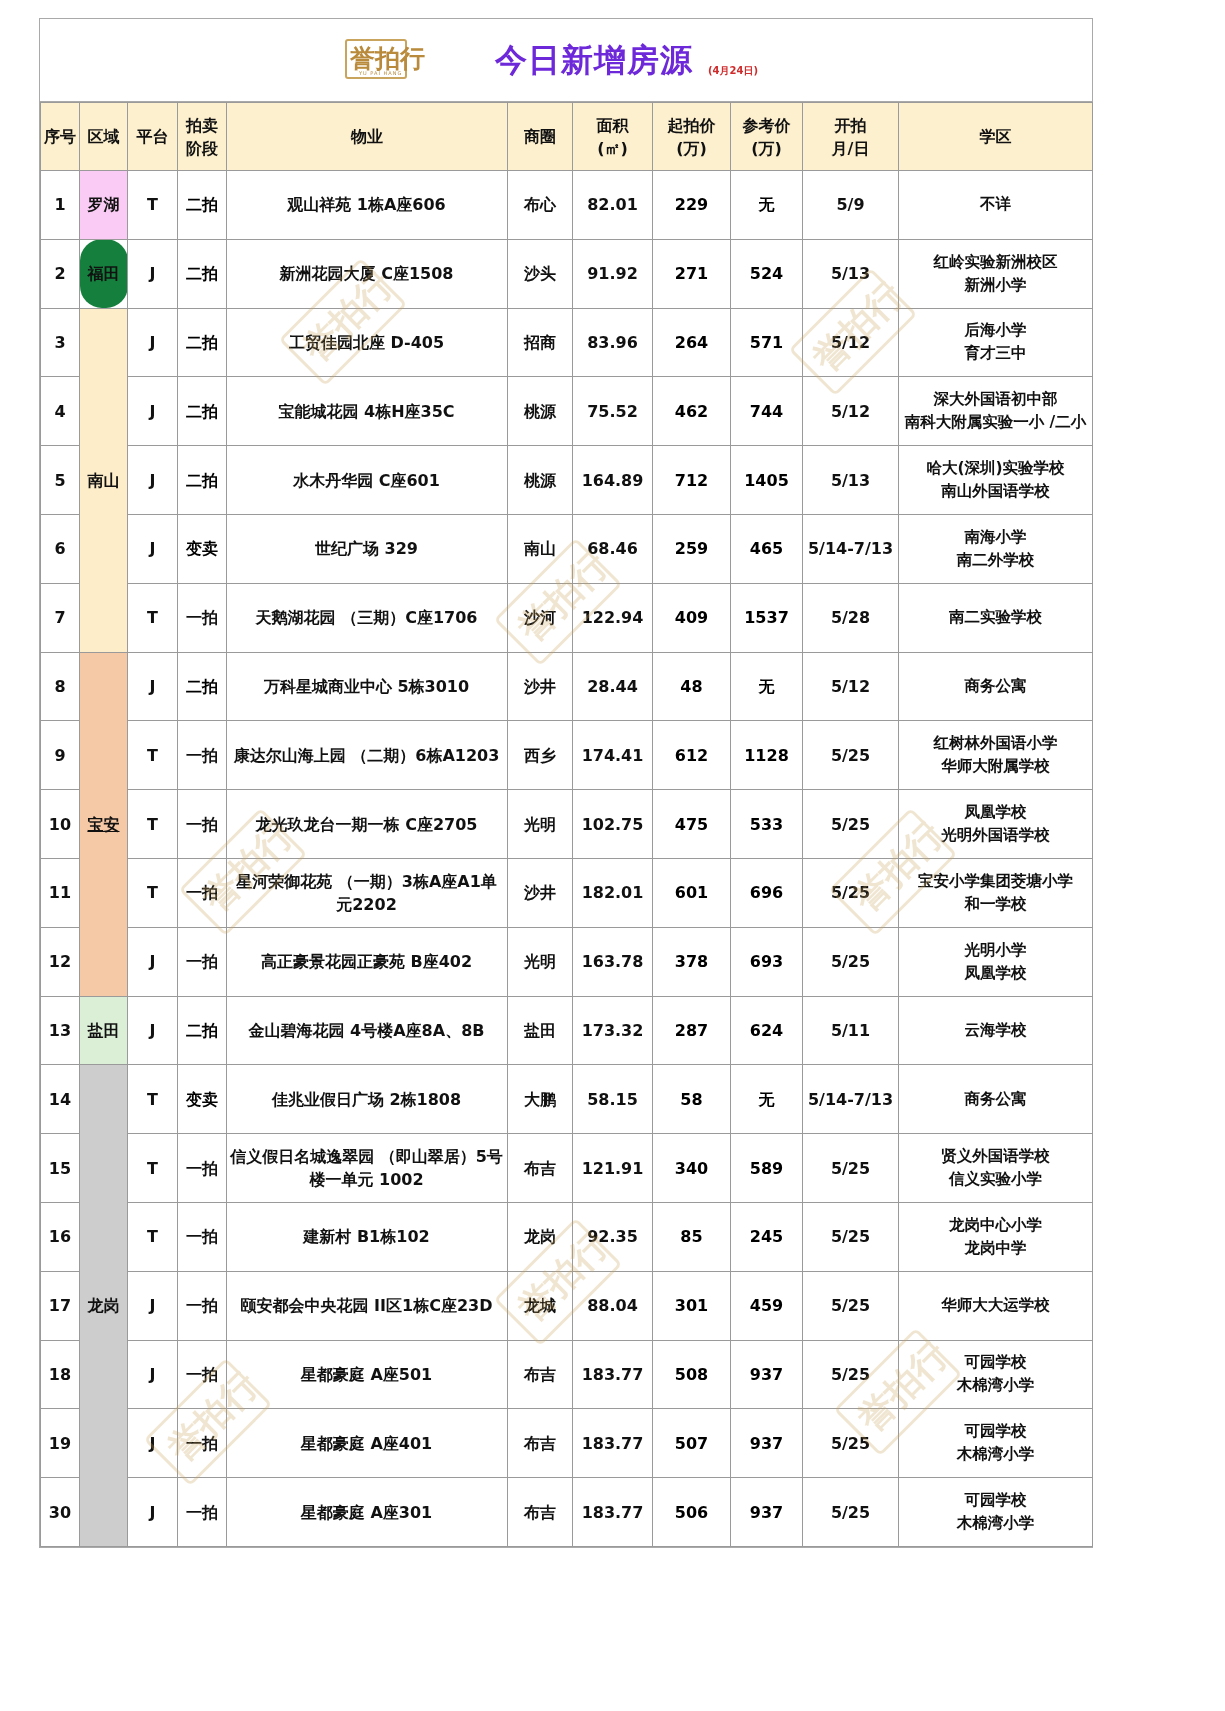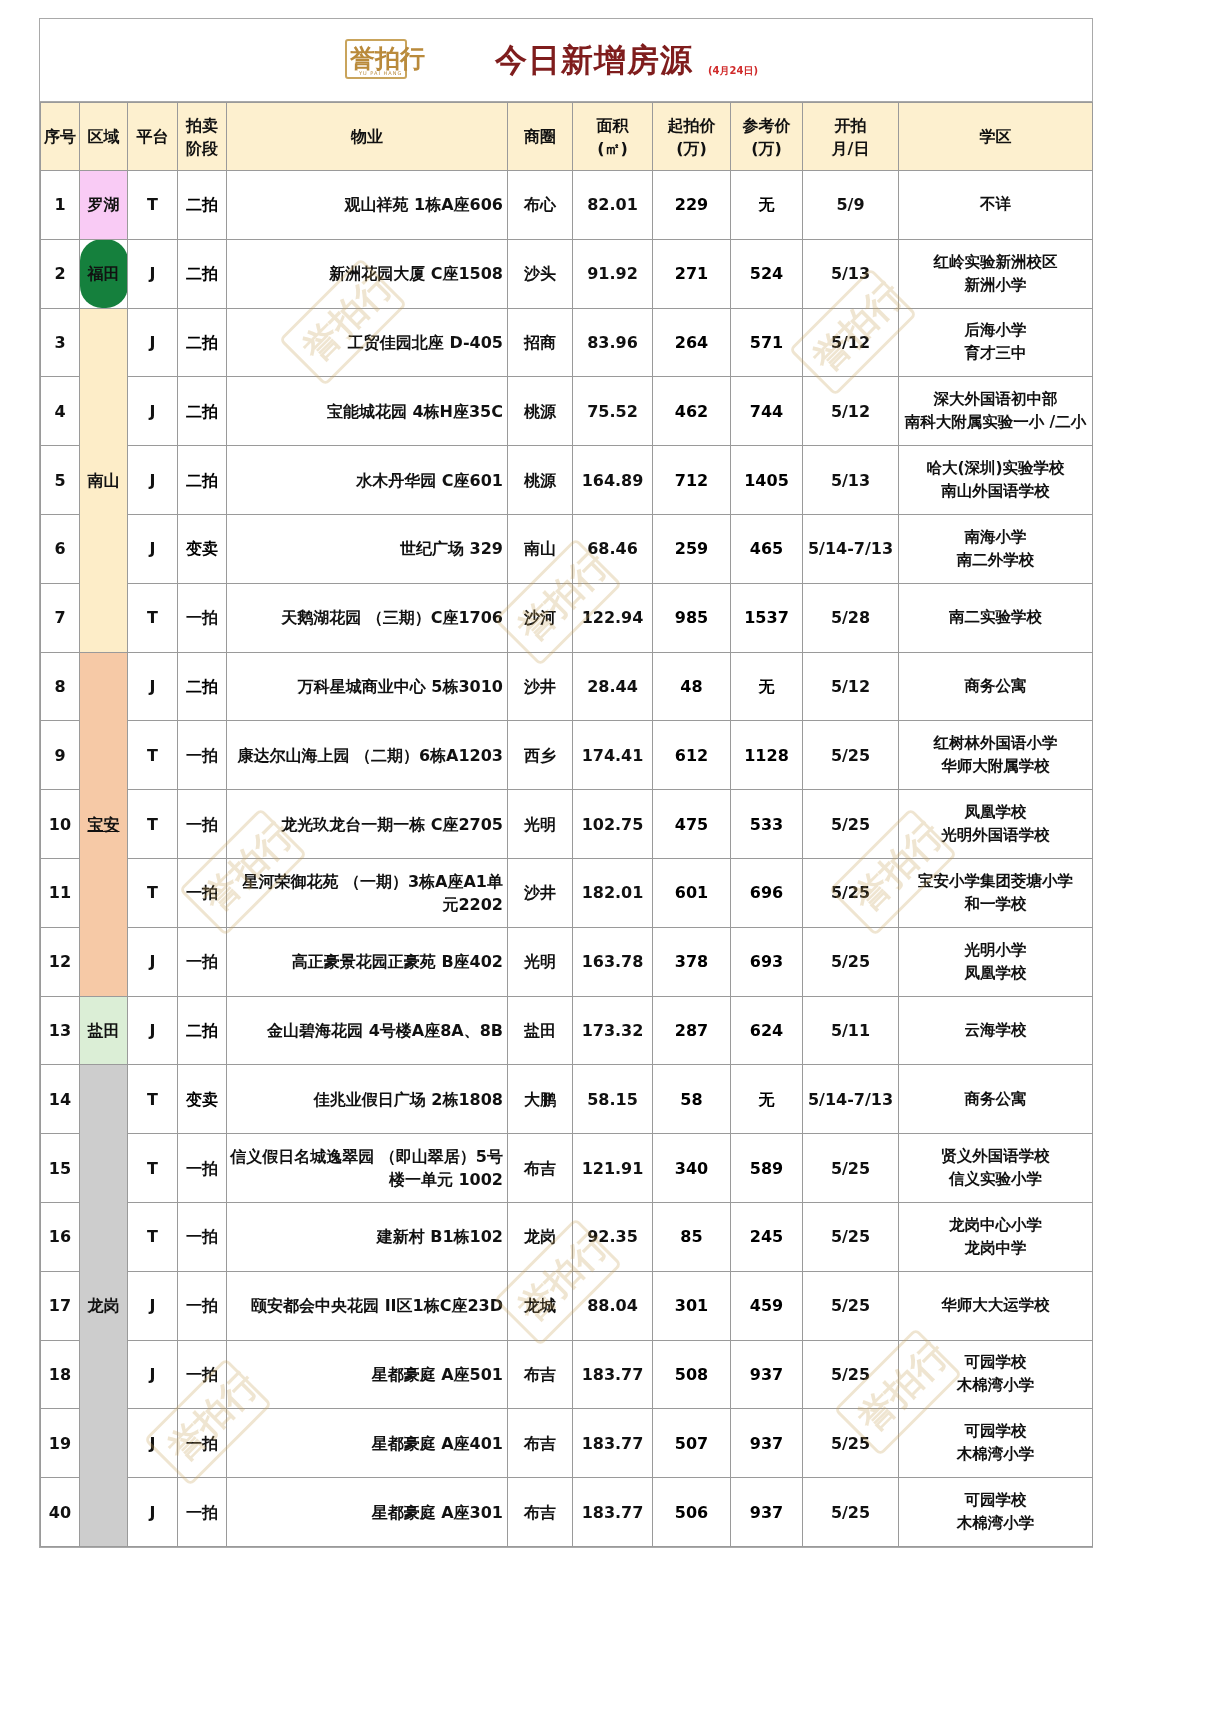--- a/index.html
+++ b/index.html
@@ -7,30 +7,30 @@
          font-family: "DejaVu Sans", "Liberation Sans", sans-serif; color: #111; }
   .sheet { position: absolute; left: 39px; top: 18px; width: 1052px;
            border: 1px solid #a9a9a9; background: #fff; }
   .title-bar { height: 82px; position: relative; border-bottom: 1px solid #a9a9a9; }
   .logo { position: absolute; left: 305px; top: 20px; width: 98px; height: 38px; }
   .logo-box { position: absolute; left: 0; top: 0; width: 58px; height: 36px;
               border: 2px solid #c9a45c; border-radius: 3px; }
   .logo-text { position: absolute; left: 5px; top: 3px; font-size: 25px; font-weight: bold;
                color: #b98a3b; letter-spacing: 0px; white-space: nowrap; }
   .logo-sub { position: absolute; left: 14px; top: 31px; font-size: 5px; color: #b98a3b; letter-spacing: 1px; }
-  .title { position: absolute; left: 455px; top: 20px; font-size: 32px; font-weight: bold; color: #7f1d1d;
+  .title { position: absolute; left: 455px; top: 20px; font-size: 32px; font-weight: bold; color: #6d28d9;
            letter-spacing: 1px; }
   .title-date { position: absolute; left: 668px; top: 45px; font-size: 10px; font-weight: bold; color: #d02a2a; }
 
   table { border-collapse: collapse; table-layout: fixed; width: 1052px; }
   th, td { border: 1px solid #9a9a9a; text-align: center; vertical-align: middle; padding: 0;
            font-weight: bold; font-size: 16px; }
   th { background: #fdf0cf; height: 67px; font-size: 16px; line-height: 23px; }
   td { height: 67.8px; line-height: 23px; }
-  td.prop { text-align: right; padding-left: 3px; padding-right: 4px; }
+  td.prop { text-align: center; padding-left: 3px; padding-right: 4px; }
   td.red, span.red { color: #000000; }
   td.black { color: #111; }
   td.region { font-size: 16px; }
   .r-luohu { background: #f9cbf5; margin-top: 44px; }
   .r-futian { background: #15803d; border-radius: 22px; }
   .r-nanshan { background: #fdedc8; }
   .r-baoan { background: #f6c9a6; text-decoration: underline; }
   .r-yantian { background: #dbeed6; }
   .r-longgang { background: #cdcdcd; }
   td.school { font-size: 15.5px; line-height: 23px; }
@@ -176,21 +176,21 @@
             <span>南二外学校</span>
           </td>
         </tr>
         <tr>
           <td>7</td>
           <td>T</td>
           <td class="black">一拍</td>
           <td class="prop">天鹅湖花园 （三期）C座1706</td>
           <td>沙河</td>
           <td>122.94</td>
-          <td class="red">985</td>
+          <td class="red">409</td>
           <td class="red">1537</td>
           <td>5/28</td>
           <td class="school">
             <span>南二实验学校</span>
           </td>
         </tr>
         <tr>
           <td>8</td>
           <td class="region r-baoan" rowspan="5">宝安</td>
           <td>J</td>
@@ -363,21 +363,21 @@
           <td>183.77</td>
           <td class="red">507</td>
           <td class="red">937</td>
           <td>5/25</td>
           <td class="school">
             <span>可园学校</span>
             <span>木棉湾小学</span>
           </td>
         </tr>
         <tr>
-          <td>40</td>
+          <td>30</td>
           <td>J</td>
           <td class="black">一拍</td>
           <td class="prop">星都豪庭 A座301</td>
           <td>布吉</td>
           <td>183.77</td>
           <td class="red">506</td>
           <td class="red">937</td>
           <td>5/25</td>
           <td class="school">
             <span>可园学校</span>

